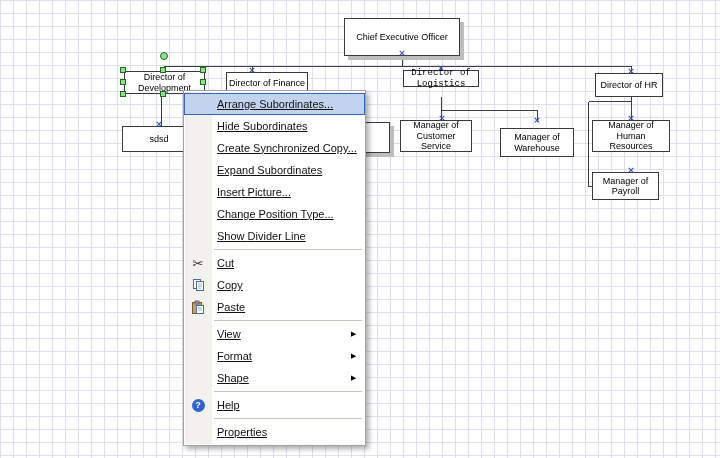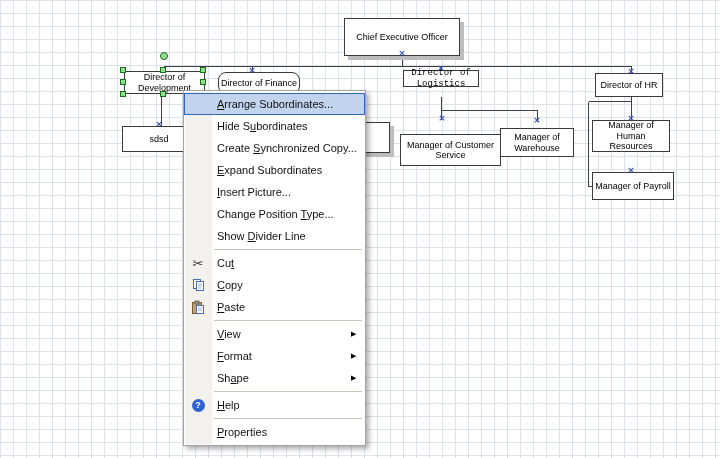--- a/index.html
+++ b/index.html
@@ -27,21 +27,21 @@
   #wires{position:absolute;left:0;top:0;z-index:1;}
   #wires path{stroke:#3f3f3f;stroke-width:1;fill:none;}
   
   .menu{
     position:absolute;left:183px;top:90px;width:181px;z-index:10;background:#ffffff;
     border:1px solid #a3a3a3;box-shadow:3px 3px 5px rgba(0,0,0,.32);padding:2px 0;font-size:11px;color:#111;
   }
   .menu::before{content:"";position:absolute;left:1px;top:1px;bottom:1px;width:27px;background:#f2f1ed;}
   .mi{position:relative;display:flex;align-items:center;height:22px;cursor:default;z-index:1;}
   .mi .ic{flex:0 0 28px;display:flex;align-items:center;justify-content:center;}
-  .mi .lbl{flex:1;padding-left:5px;white-space:nowrap;}
+  .mi .lbl{flex:1;padding-left:5px;white-space:nowrap;text-decoration:underline;}
   .mi .arr{flex:0 0 14px;font-size:7px;color:#000;font-family:"DejaVu Sans",sans-serif;}
   .mi.selected{background:#c2d3ee;box-shadow:inset 0 0 0 1px #3465bd;}
   .sep{height:1px;background:#c9c6bb;margin:2px 3px 2px 30px;position:relative;z-index:1;}
   .cut-glyph{font-family:"DejaVu Sans",sans-serif;font-size:13px;color:#333;}
   .help-ic{width:13px;height:13px;border-radius:50%;background:#2f62d2;color:#fff;font-size:9px;font-weight:bold;
            display:flex;align-items:center;justify-content:center;line-height:13px;}
   u{text-decoration:underline;}
 </style>
 </head>
 <body>
@@ -68,51 +68,51 @@
   <div class="rot" style="left:160px;top:52px;"></div>
   <div class="hnd" style="left:120px;top:67px;"></div>
   <div class="hnd" style="left:160px;top:67px;"></div>
   <div class="hnd" style="left:200px;top:67px;"></div>
   <div class="hnd" style="left:120px;top:79px;"></div>
   <div class="hnd" style="left:200px;top:79px;"></div>
   <div class="hnd" style="left:120px;top:91px;"></div>
   <div class="hnd" style="left:160px;top:91px;"></div>
   <div class="hnd" style="left:200px;top:91px;"></div>
 
-  <div class="obox" style="left:218px;top:72px;width:82px;height:22px;border-radius:8px;">
+  <div class="obox" style="left:226px;top:72px;width:82px;height:22px;">
     <span>Director of Finance</span>
   </div>
 
   <div class="obox" style="left:403px;top:70px;width:76px;height:17px;font-family:Liberation Mono, monospace;">
     <span>Director of Logistics</span>
   </div>
 
   <div class="obox" style="left:595px;top:73px;width:68px;height:24px;">
     <span>Director of HR</span>
   </div>
 
   <div class="obox" style="left:122px;top:126px;width:74px;height:26px;">
     <span>sdsd</span>
   </div>
 
   <div class="obox shadowed" style="left:330px;top:122px;width:60px;height:31px;"></div>
 
-  <div class="obox" style="left:400px;top:134px;width:101px;height:32px;">
+  <div class="obox" style="left:400px;top:120px;width:72px;height:32px;">
     <span>Manager of Customer Service</span>
   </div>
 
   <div class="obox" style="left:500px;top:128px;width:74px;height:29px;">
     <span>Manager of Warehouse</span>
   </div>
 
   <div class="obox" style="left:592px;top:120px;width:78px;height:32px;">
     <span>Manager of Human Resources</span>
   </div>
 
-  <div class="obox" style="left:592px;top:172px;width:82px;height:28px;">
+  <div class="obox" style="left:592px;top:172px;width:67px;height:28px;">
     <span>Manager of Payroll</span>
   </div>
 
   <span class="cpt" style="left:398px;top:49px;">×</span>
   <span class="cpt" style="left:437px;top:64px;">×</span>
   <span class="cpt" style="left:627px;top:67px;">×</span>
   <span class="cpt" style="left:248px;top:66px;">×</span>
   <span class="cpt" style="left:438px;top:114px;">×</span>
   <span class="cpt" style="left:533px;top:116px;">×</span>
   <span class="cpt" style="left:627px;top:114px;">×</span>

